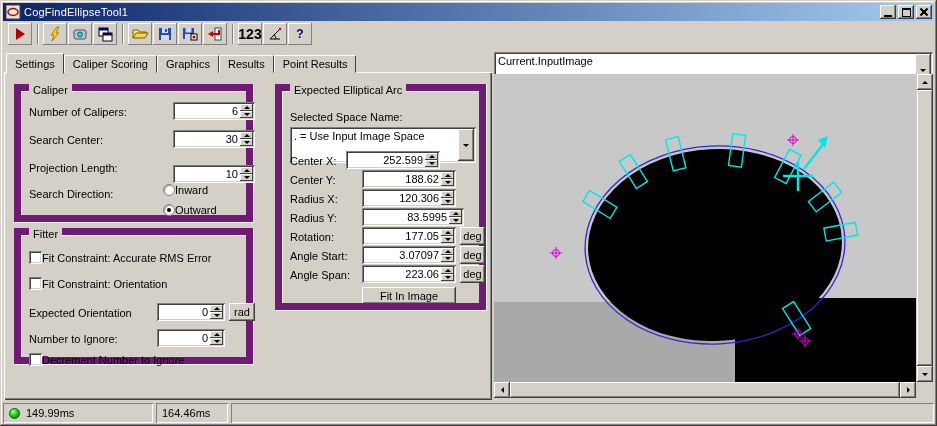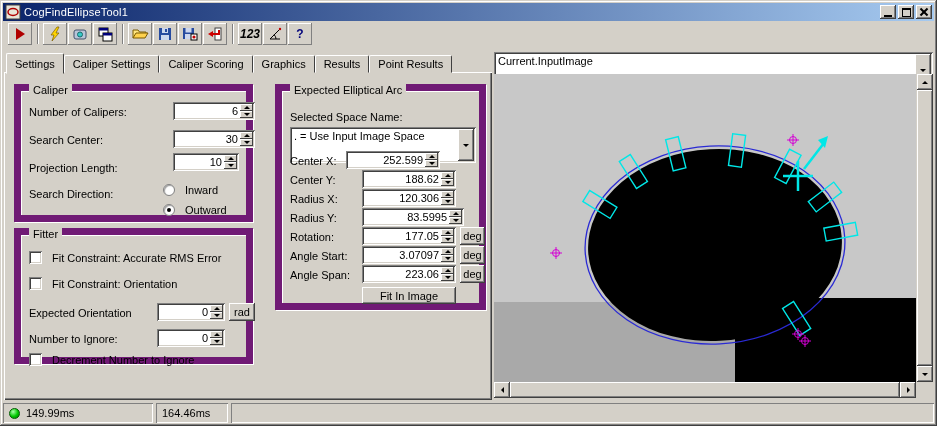--- a/index.html
+++ b/index.html
@@ -22,21 +22,21 @@
   .glyph-x { position:relative; width:10px; height:10px; }
   .glyph-x::before,.glyph-x::after { content:''; position:absolute; left:4px; top:0; width:2px; height:10px; background:#000; }
   .glyph-x::before { transform:rotate(45deg); }
   .glyph-x::after  { transform:rotate(-45deg); }
 
   
   .toolbar { position:absolute; left:3px; top:21px; right:3px; height:26px; display:flex; align-items:center; padding-left:5px; }
   .tbtn { width:24px; height:22px; display:flex; align-items:center; justify-content:center; background:#d4d0c8;
     box-shadow: inset -1px -1px 0 #808080, inset 1px 1px 0 #fff; margin-right:1px; }
   .tsep { width:2px; height:20px; margin:0 4px; border-left:1px solid #808080; border-right:1px solid #fff; }
-  .tbtn-text { font-size:12px; font-weight:bold;font-style:italic; }
+  .tbtn-text { font-size:14px; font-weight:bold; }
   .tbtn-help { font-size:12px; font-weight:bold; color:#00007a; }
 
   
   .left-pane  { position:absolute; left:4px; top:52px; width:488px; height:348px;padding-left:24px; }
   .right-pane { position:absolute; left:494px; top:52px; width:439px; height:346px; }
 
   .tabs { position:absolute; left:2px; top:0; height:21px; display:flex; align-items:flex-end; z-index:2; }
   .tab { height:18px; padding:2px 8px 0; background:#d4d0c8; border:1px solid; border-color:#fff #404040 #d4d0c8 #fff;
     border-radius:2px 2px 0 0; white-space:nowrap; }
   .tab.active { height:21px; padding-top:4px; margin-bottom:-1px; border-bottom-color:#d4d0c8; z-index:3; }
@@ -59,21 +59,21 @@
     box-shadow: inset -1px -1px 0 #404040, inset 1px 1px 0 #fff; }
   .tri-up    { width:0;height:0;border-left:3px solid transparent;border-right:3px solid transparent;border-bottom:3px solid #000; }
   .tri-down  { width:0;height:0;border-left:3px solid transparent;border-right:3px solid transparent;border-top:3px solid #000; }
   .tri-left  { width:0;height:0;border-top:3px solid transparent;border-bottom:3px solid transparent;border-right:3px solid #000; }
   .tri-right { width:0;height:0;border-top:3px solid transparent;border-bottom:3px solid transparent;border-left:3px solid #000; }
 
   .btn3d { position:absolute; background:#d4d0c8; display:flex; align-items:center; justify-content:center; white-space:nowrap;
     box-shadow: inset -1px -1px 0 #404040, inset 1px 1px 0 #fff, inset -2px -2px 0 #808080, inset 2px 2px 0 #d4d0c8; }
 
   
-  .cb-row,.radio-row { position:absolute; display:flex; align-items:center; gap:10px; white-space:nowrap; }
+  .cb-row,.radio-row { position:absolute; display:flex; align-items:center; gap:0; white-space:nowrap; }
   .checkbox { width:13px; height:13px; background:#fff; flex:0 0 auto;
     box-shadow: inset 1px 1px 0 #808080, inset -1px -1px 0 #fff, inset 2px 2px 0 #404040, inset -2px -2px 0 #d4d0c8; }
   .radio { width:12px; height:12px; border-radius:50%; background:#fff; border:1px solid #808080; position:relative; flex:0 0 auto;
     box-shadow: inset 1px 1px 1px #a0a0a0; }
   .radio.checked::after { content:''; position:absolute; left:3px; top:3px; width:4px; height:4px; border-radius:50%; background:#000; }
 
   
   .combo { position:absolute; height:36px; background:#fff;
     box-shadow: inset 1px 1px 0 #808080, inset -1px -1px 0 #fff, inset 2px 2px 0 #404040, inset -2px -2px 0 #d4d0c8; }
   .combo-text { position:absolute; left:4px; top:3px; right:18px; white-space:nowrap; overflow:hidden; }
@@ -192,21 +192,20 @@
       </svg>
     </div>
     <div class="tbtn">
       <span class="tbtn-help">?</span>
     </div>
   </div>
 
   <div class="left-pane">
     <div class="tabs">
       <div class="tab active"><span>Settings</span></div>
-      <div class="tab"><span>Caliper Settings</span></div>
       <div class="tab"><span>Caliper Scoring</span></div>
       <div class="tab"><span>Graphics</span></div>
       <div class="tab"><span>Results</span></div>
       <div class="tab"><span>Point Results</span></div>
     </div>
 
     <div class="tab-page">
 
       <div class="group" style="left:10px;top:12px;width:239px;height:138px">
         <div class="group-title">Caliper</div>
@@ -231,21 +230,21 @@
             <div class="spin-up">
                 <div class="tri-up"></div>
               </div>
             <div class="spin-down">
                 <div class="tri-down"></div>
               </div>
           </div>
         </div>
 
         <div class="lbl" style="left:8px;top:71px">Projection Length:</div>
-        <div class="spinbox" style="left:152px;top:62px;width:66px">
+        <div class="spinbox" style="left:152px;top:74px;width:82px">
           <input class="spin-input" value="10" style="">
           <div class="spin-btns">
             <div class="spin-up">
                 <div class="tri-up"></div>
               </div>
             <div class="spin-down">
                 <div class="tri-down"></div>
               </div>
           </div>
         </div>

